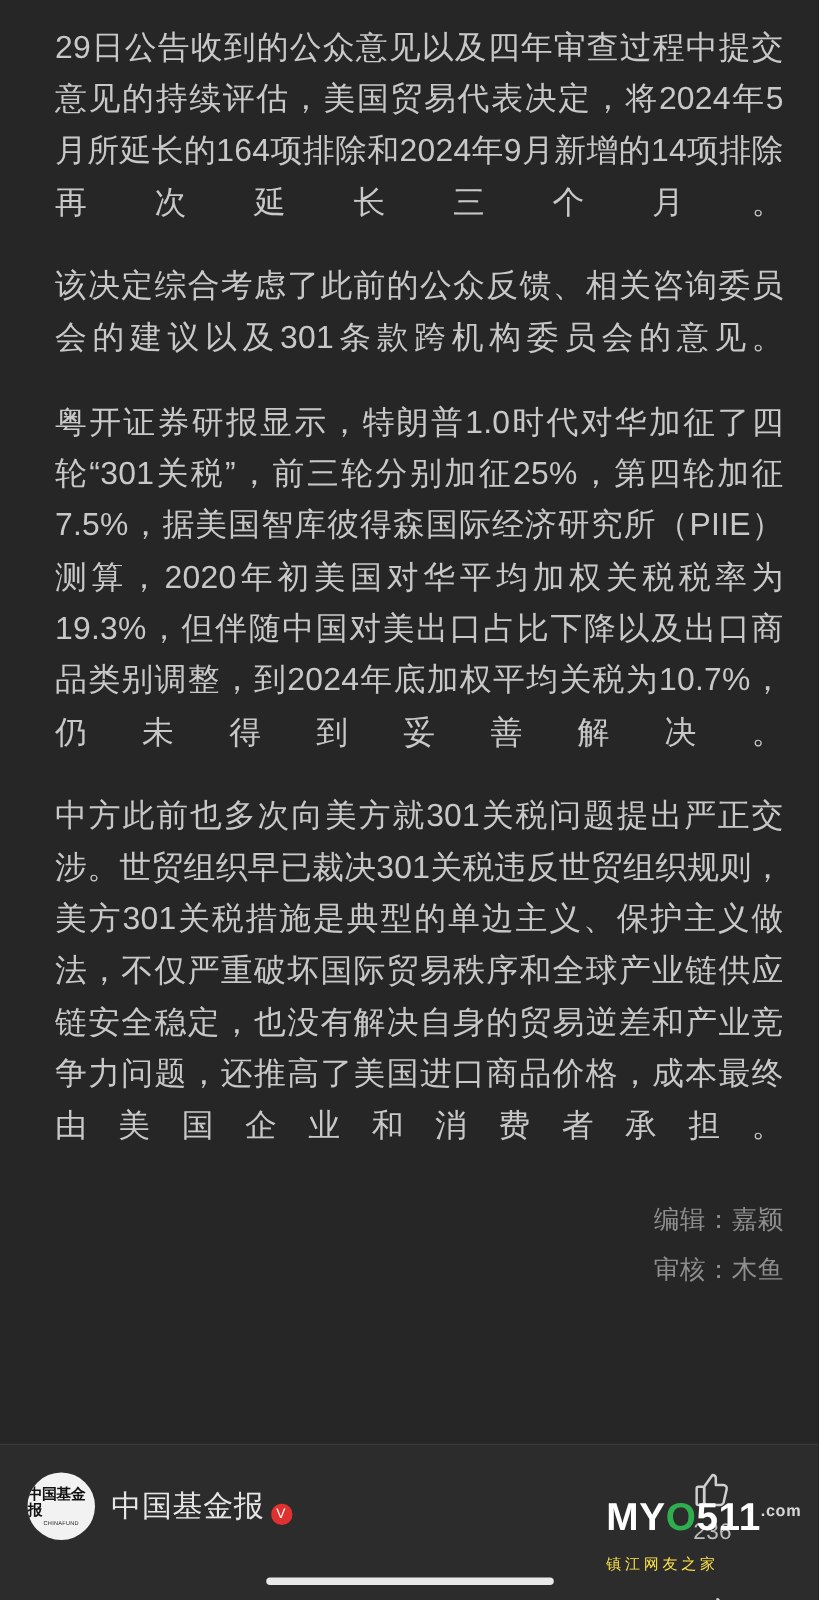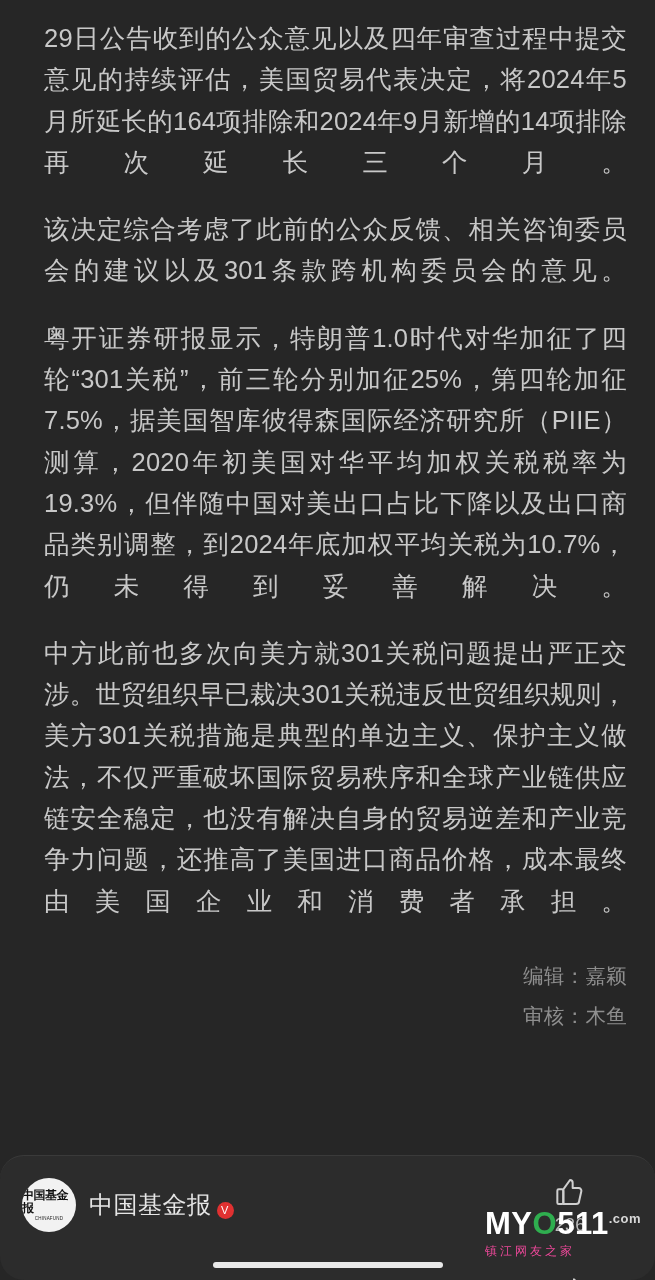--- a/index.html
+++ b/index.html
@@ -47,21 +47,20 @@
     position: absolute;
     left: 0;
     bottom: 0;
     width: 655px;
     height: 125px;
     background: #2c2c2c;
     border-top: 1px solid #3a3a3a;
     display: flex;
     align-items: flex-start;
     padding: 18px 22px 0 22px;
-    border-radius: 24px;
   }
   .brand {
     display: flex;
     align-items: center;
     gap: 13px;
     margin-top: 4px;
   }
   .brand-logo {
     width: 54px;
     height: 54px;
@@ -156,23 +155,23 @@
     color: #ffffff;
   }
   .wm-main .o { color: #2fae4f; }
   .wm-main .com {
     font-size: 13px;
     color: #d8d8d8;
     font-weight: bold;
     vertical-align: super;
   }
   .wm-sub {
-    margin-top: 1px;
+    margin-top: 11px;
     font-size: 12px;
-    color: #ec4899;
+    color: #fde047;
     letter-spacing: 3px;
   }
 </style>
 </head>
 <body>
 
 <div id="page">
 
   <div class="article">
     <p class="para spread">29日公告收到的公众意见以及四年审查过程中提交意见的持续评估，美国贸易代表决定，将2024年5月所延长的164项排除和2024年9月新增的14项排除再次延长三个月。</p>

